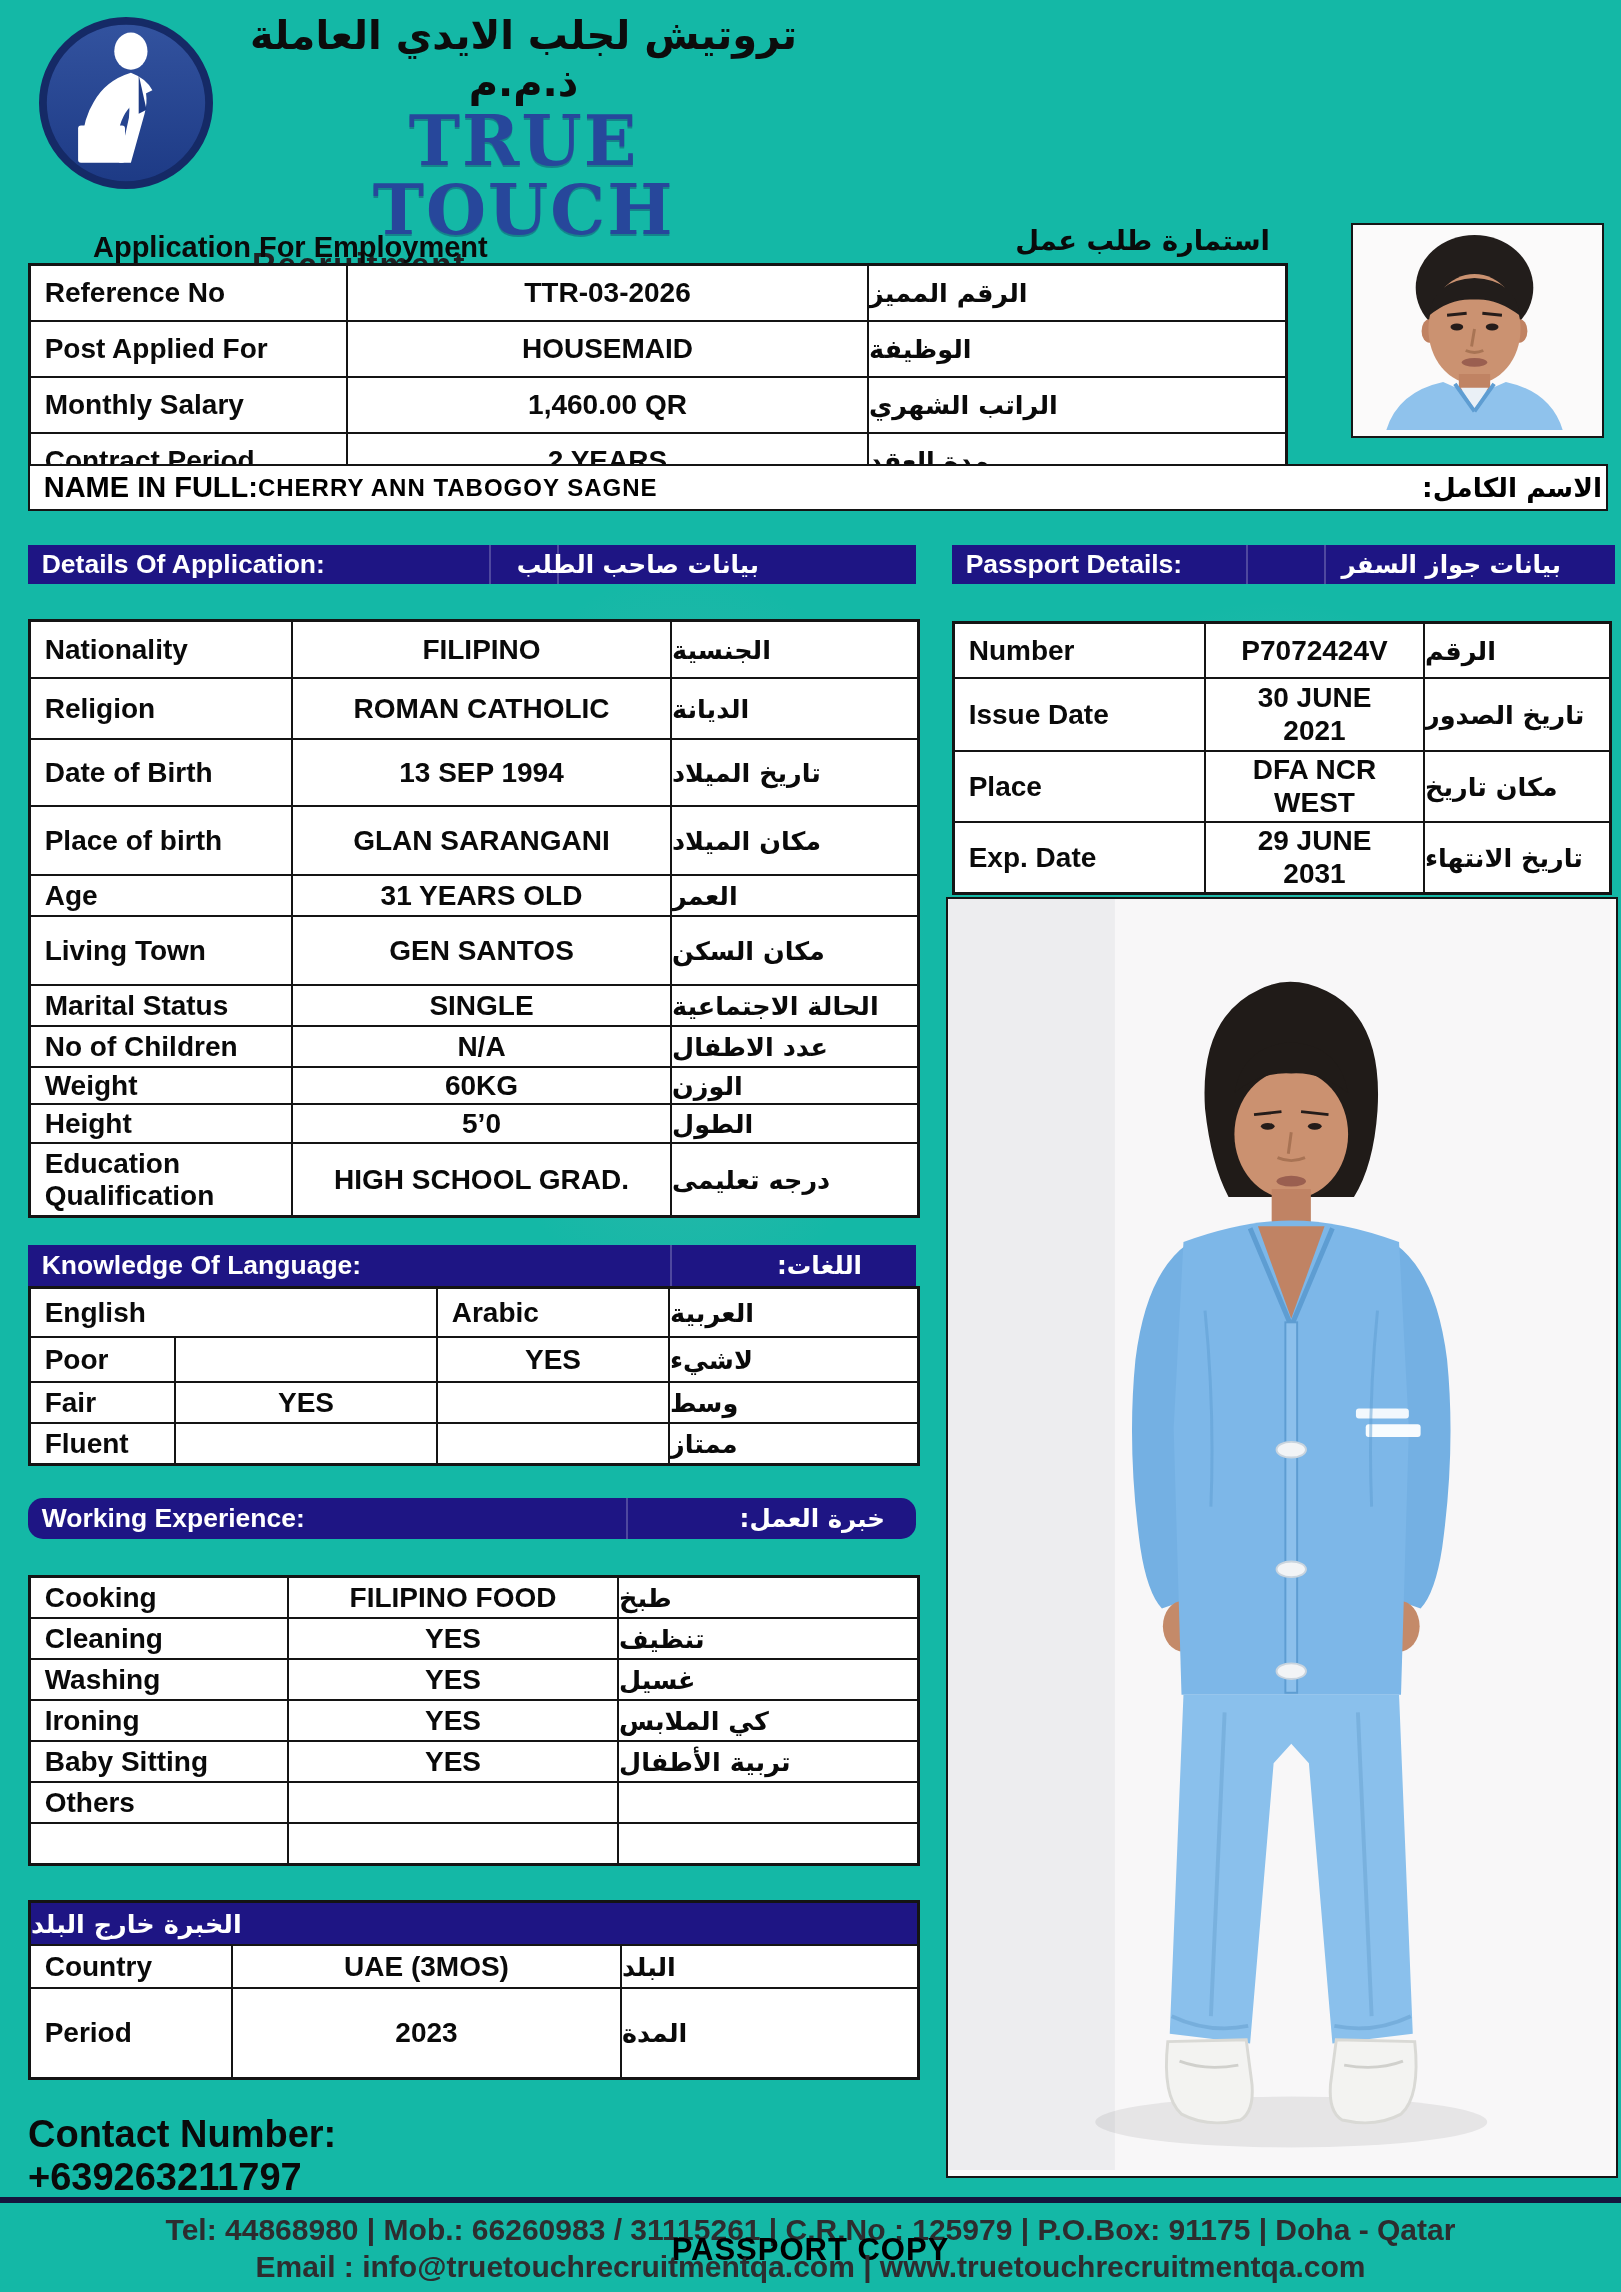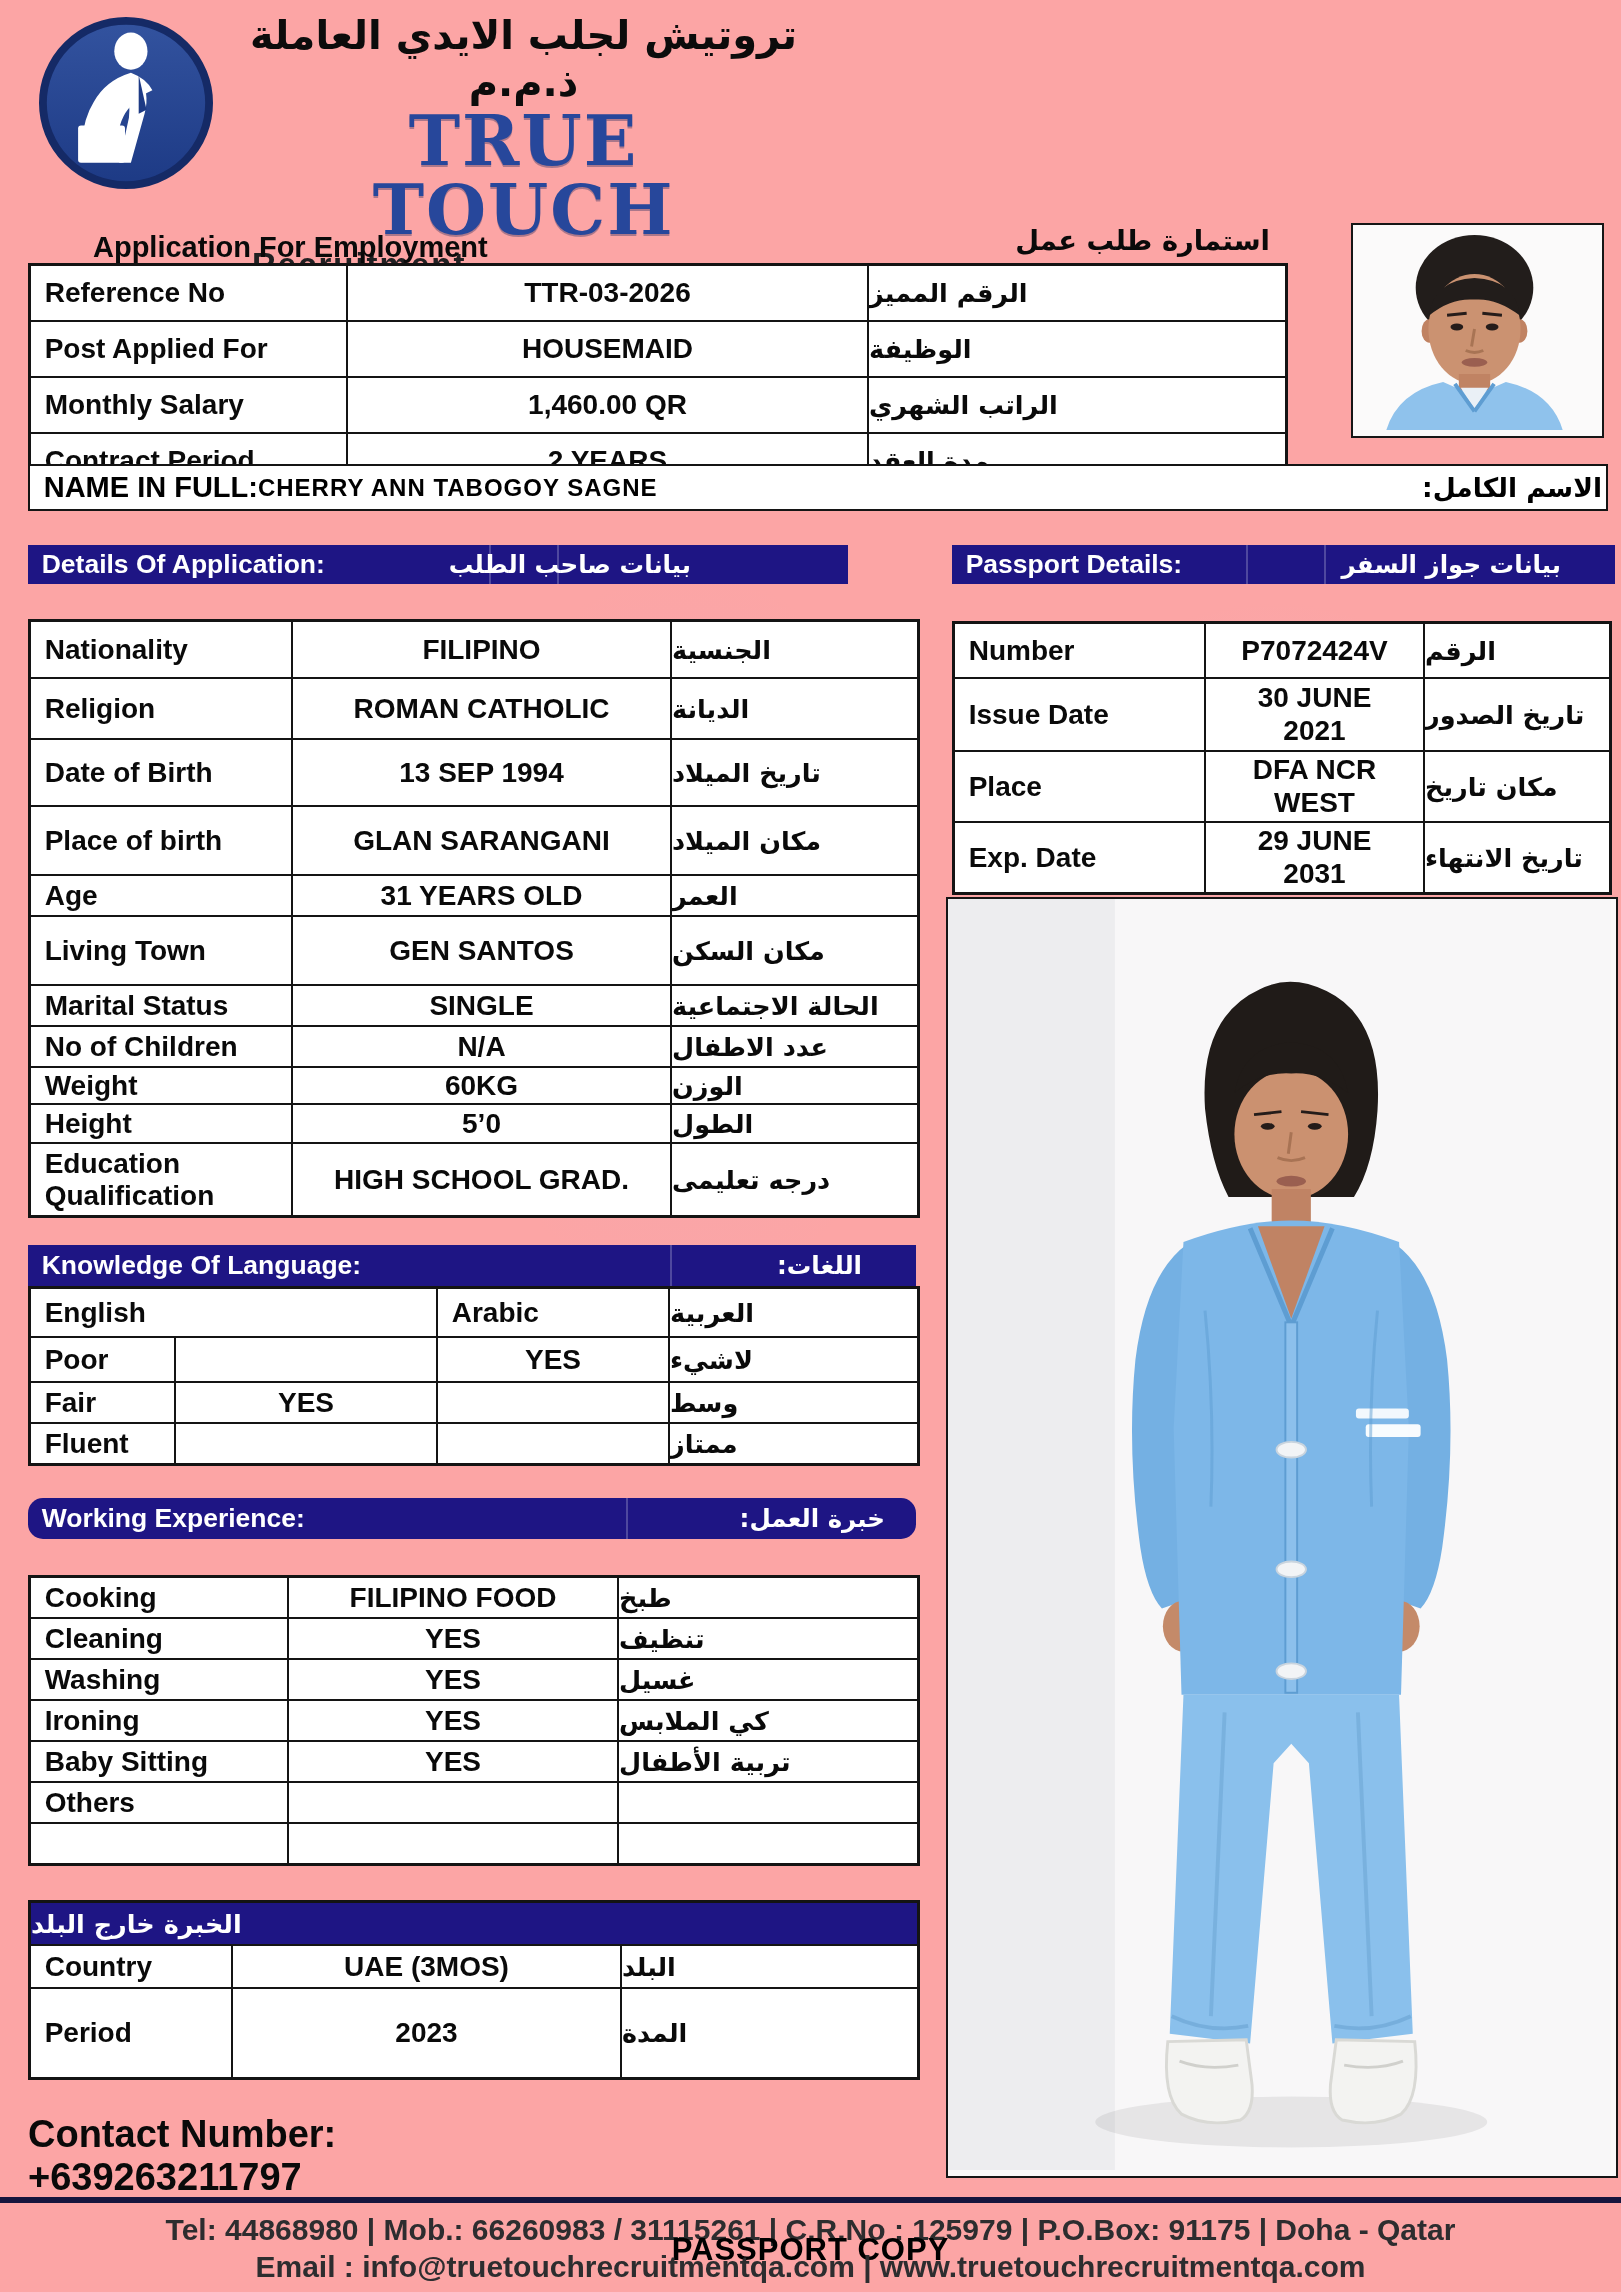--- a/index.html
+++ b/index.html
@@ -1,16 +1,16 @@
 <!DOCTYPE html>
 <html><head>
 <meta charset="utf-8">
 <style>
   html,body{margin:0;padding:0;background:#fff;}
-  .page{position:relative;width:1621px;height:2293px;background:#fca5a5;
+  .page{position:relative;width:1621px;height:2293px;background:#14b8a6;
         font-family:"Liberation Sans",sans-serif;overflow:hidden;}
   .wm{position:absolute;pointer-events:none;}
   .wm-a{left:353px;top:421px;width:667px;height:1029px;
         background:radial-gradient(closest-side,rgba(214,172,206,0.22),rgba(214,172,206,0) 72%);}
   .wm-b{left:961px;top:529px;width:627px;height:510px;
         background:radial-gradient(closest-side,rgba(206,192,222,0.16),rgba(206,192,222,0) 72%);}
 
   
   .logo{position:absolute;left:37px;top:15.7px;width:178px;height:174px;}
   .hgroup{position:absolute;left:248px;top:11.8px;width:551px;}
@@ -135,21 +135,21 @@
       <path d="M104,162 L124,190 M144,162 L124,190" stroke="#5e9dd2" stroke-width="4" fill="none"></path>
     </svg>
   </div>
 
   <div class="namebox">
     <span class="nl">NAME IN FULL:</span>
     <span class="nv">CHERRY ANN TABOGOY SAGNE</span>
     <span class="na" dir="rtl">الاسم الكامل:</span>
   </div>
 
-  <div class="bar" style="left:28px;top:545px;width:820px;height:39px;">
+  <div class="bar" style="left:28px;top:545px;width:888px;height:39px;">
     <span class="en">Details Of Application:</span>
     <span class="seg" style="left:461px;"></span>
       <span class="seg" style="left:529px;"></span>
     <span class="ar" dir="rtl" style="right:157px;">بيانات صاحب الطلب</span>
   </div>
 
   <div class="tbl" style="left:28px;top:619px;width:888px;grid-template-columns:262px 379px 1fr;grid-template-rows:57px 61px 67px 69px 41px 69px 41px 41px 37px 39px 73px;">
     <div class="cl">Nationality</div>
     <div class="cv">FILIPINO</div>
     <div class="ca" dir="rtl">الجنسية</div>

